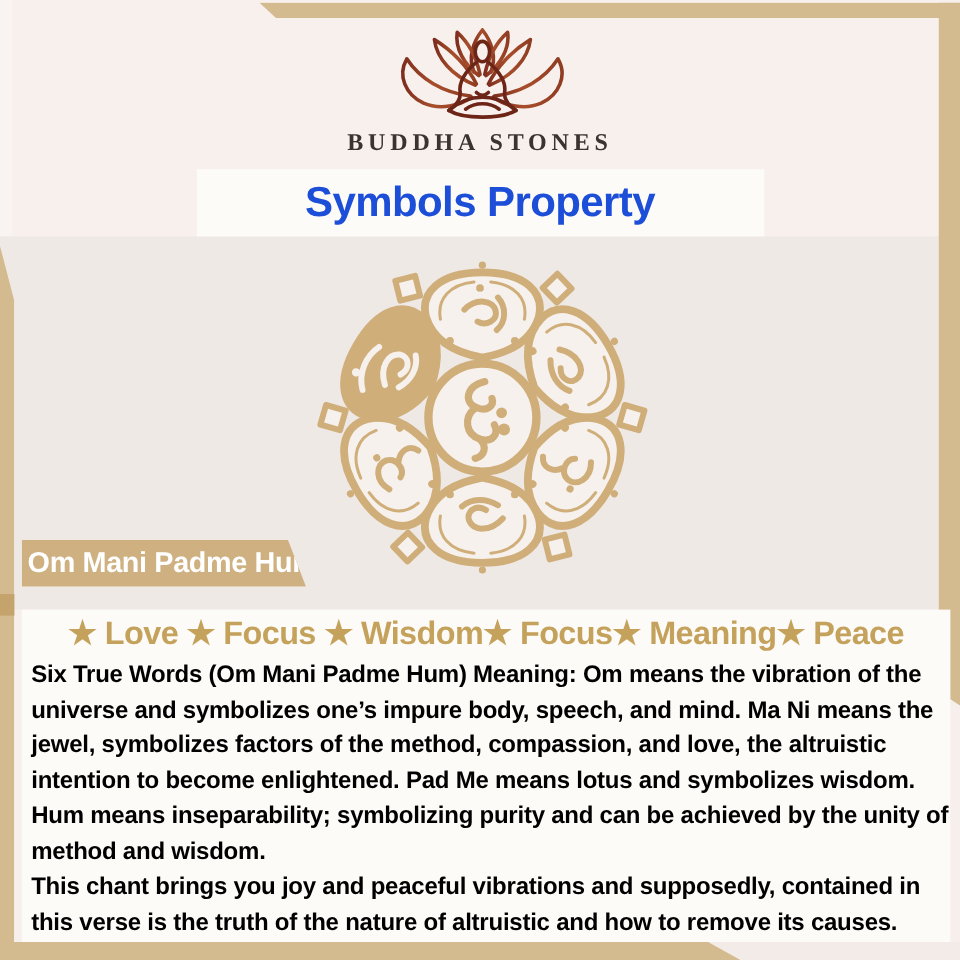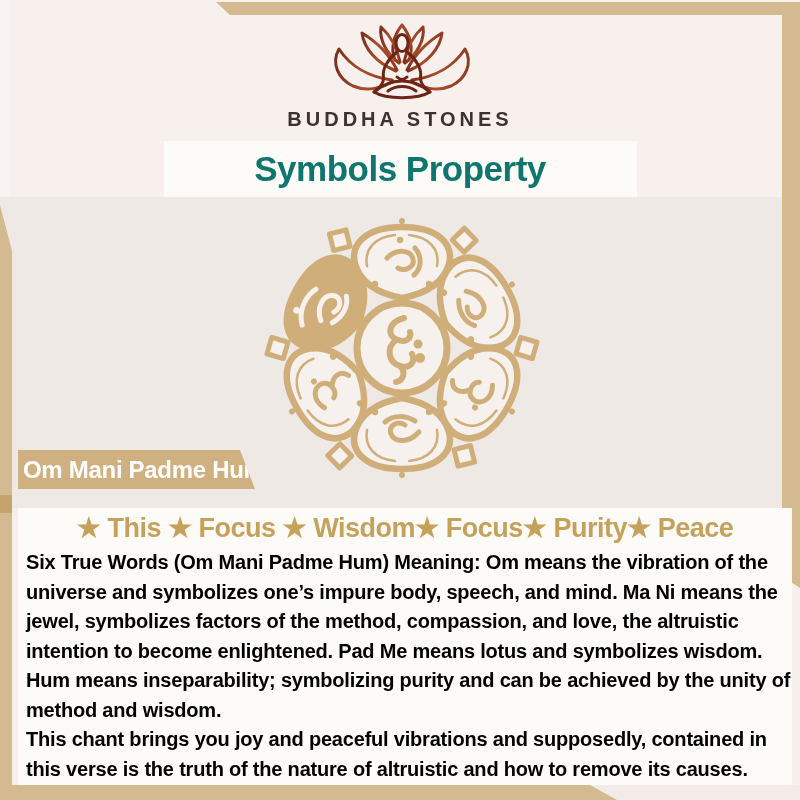--- a/index.html
+++ b/index.html
@@ -17,25 +17,25 @@
   .strip-right{left:782px;top:2px;width:18px;height:586px;background:#d3ba8f;
                clip-path:polygon(0 0,100% 0,100% 586px,0 574px);}
   .strip-left{left:0;top:205px;width:12px;height:595px;background:#d3ba8f;
               clip-path:polygon(0 0,100% 46px,100% 100%,0 100%);}
   .accent-left{left:0;top:495px;width:12px;height:18px;background:#c4a36c;}
   .band-bottom{left:0;top:785px;width:617px;height:15px;background:#d3ba8f;
                clip-path:polygon(0 0,590px 0,100% 100%,0 100%);}
   
   .logo{left:317px;top:18px;width:170px;height:95px;}
   .brand{left:0;top:108px;width:800px;text-align:center;color:#3a332f;
-         font-family:Liberation Sans, sans-serif;font-size:20px;font-weight:600;
+         font-family:Liberation Serif, serif;font-size:20px;font-weight:600;
          letter-spacing:4px;}
   .title-band{left:164px;top:141px;width:473px;height:56px;background:#fdfbf8;}
   .page-title{left:0;top:141px;width:800px;height:56px;line-height:56px;
-              text-align:center;color:#0f766e;font-size:35px;font-weight:700;
+              text-align:center;color:#1d4ed8;font-size:35px;font-weight:700;
               letter-spacing:-0.5px;}
   
   .mandala{left:242px;top:188px;width:320px;height:320px;}
   
   .banner{left:18px;top:450px;width:237px;height:39px;background:#cfb181;
           clip-path:polygon(0 0,222px 0,100% 100%,0 100%);
           color:#ffffff;font-size:24px;font-weight:700;line-height:39px;
           padding-left:5px;box-sizing:border-box;letter-spacing:-0.3px;
           white-space:nowrap;}
   
@@ -193,19 +193,19 @@
       <circle cx="16" cy="-4" r="4.5" fill="#cfae7a" stroke="none"></circle>
       <circle cx="18" cy="10" r="5" fill="#cfae7a" stroke="none"></circle>
     </g>
   </svg>
 
   <div class="abs banner">
     <span>Om Mani Padme Hum</span>
   </div>
 
   <div class="abs panel"></div>
-  <div class="abs qualities">★ This ★ Focus ★ Wisdom★ Focus★ Purity★ Peace</div>
+  <div class="abs qualities">★ Love ★ Focus ★ Wisdom★ Focus★ Meaning★ Peace</div>
   <div class="abs description">
     <p>Six True Words (Om Mani Padme Hum) Meaning: Om means the vibration of the universe and symbolizes one’s impure body, speech, and mind. Ma Ni means the jewel, symbolizes factors of the method, compassion, and love, the altruistic intention to become enlightened. Pad Me means lotus and symbolizes wisdom. Hum means inseparability; symbolizing purity and can be achieved by the unity of method and wisdom.</p>
     <p>This chant brings you joy and peaceful vibrations and supposedly, contained in this verse is the truth of the nature of altruistic and how to remove its causes.</p>
   </div>
 
 </div>
 
 </body></html>

